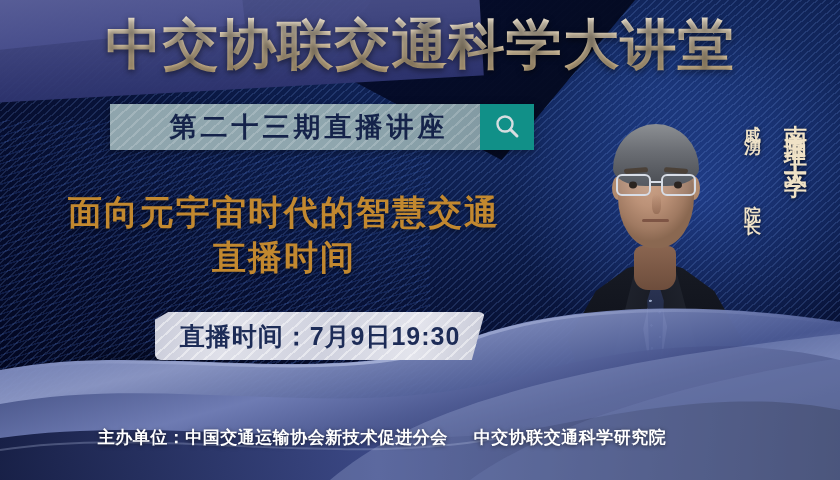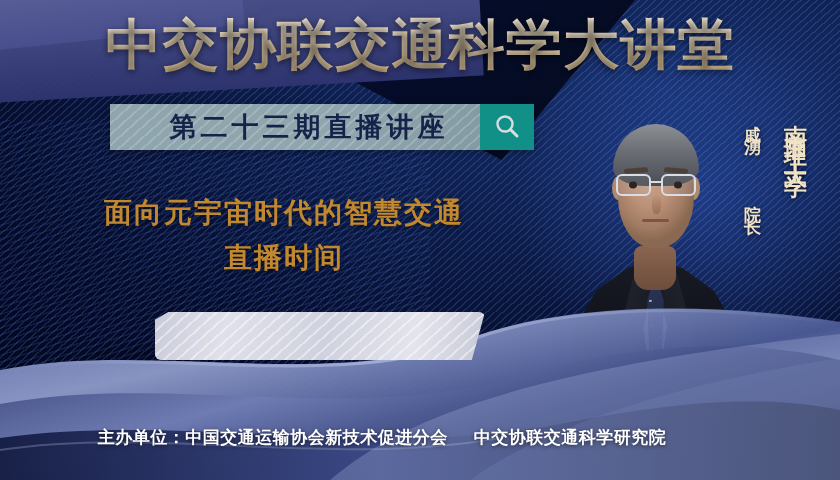--- a/index.html
+++ b/index.html
@@ -180,21 +180,21 @@
   }
   .sub-icon-box{
     position:relative;width:54px;height:46px;background:#119088;
     display:flex;align-items:center;justify-content:center;flex:none;
   }
   .sub-icon-box svg{display:block;}
 
   
   .lec-title{
     position:absolute;left:24px;top:190px;width:520px;text-align:center;
-    font-size:28px;line-height:45px;font-weight:bold;letter-spacing:2px;
+    font-size:34px;line-height:45px;font-weight:bold;letter-spacing:2px;
     color:#c2882f;
     text-shadow:0 2px 5px rgba(0,0,0,.5);
   }
 
   
   .time-badge{
     position:absolute;left:155px;top:312px;width:330px;height:48px;
     background:linear-gradient(105deg,#c9cbd9 0%,#dfe0e9 22%,#cfd1de 52%,#e3e4ec 78%,#c6c8d6 100%);
     clip-path:polygon(4% 0%,100% 0%,96% 100%,0% 100%,0% 16%);
     border-radius:6px;
@@ -333,20 +333,21 @@
     </div>
   </div>
 
   <div class="lec-title">
     <div>面向元宇宙时代的智慧交通</div>
     <div>直播时间</div>
   </div>
 
   <div class="time-badge">
     <div class="time-badge-stripes"></div>
+    <div class="time-text">直播时间：7月9日19:30</div>
   </div>
 
   <div class="v-univ">南京理工大学</div>
   <div class="v-name">戚湧</div>
   <div class="v-title">院长</div>
 
   <div class="footer">
     <span>主办单位：</span><span>中国交通运输协会新技术促进分会</span><span class="gap"></span><span>中交协联交通科学研究院</span>
   </div>
 

